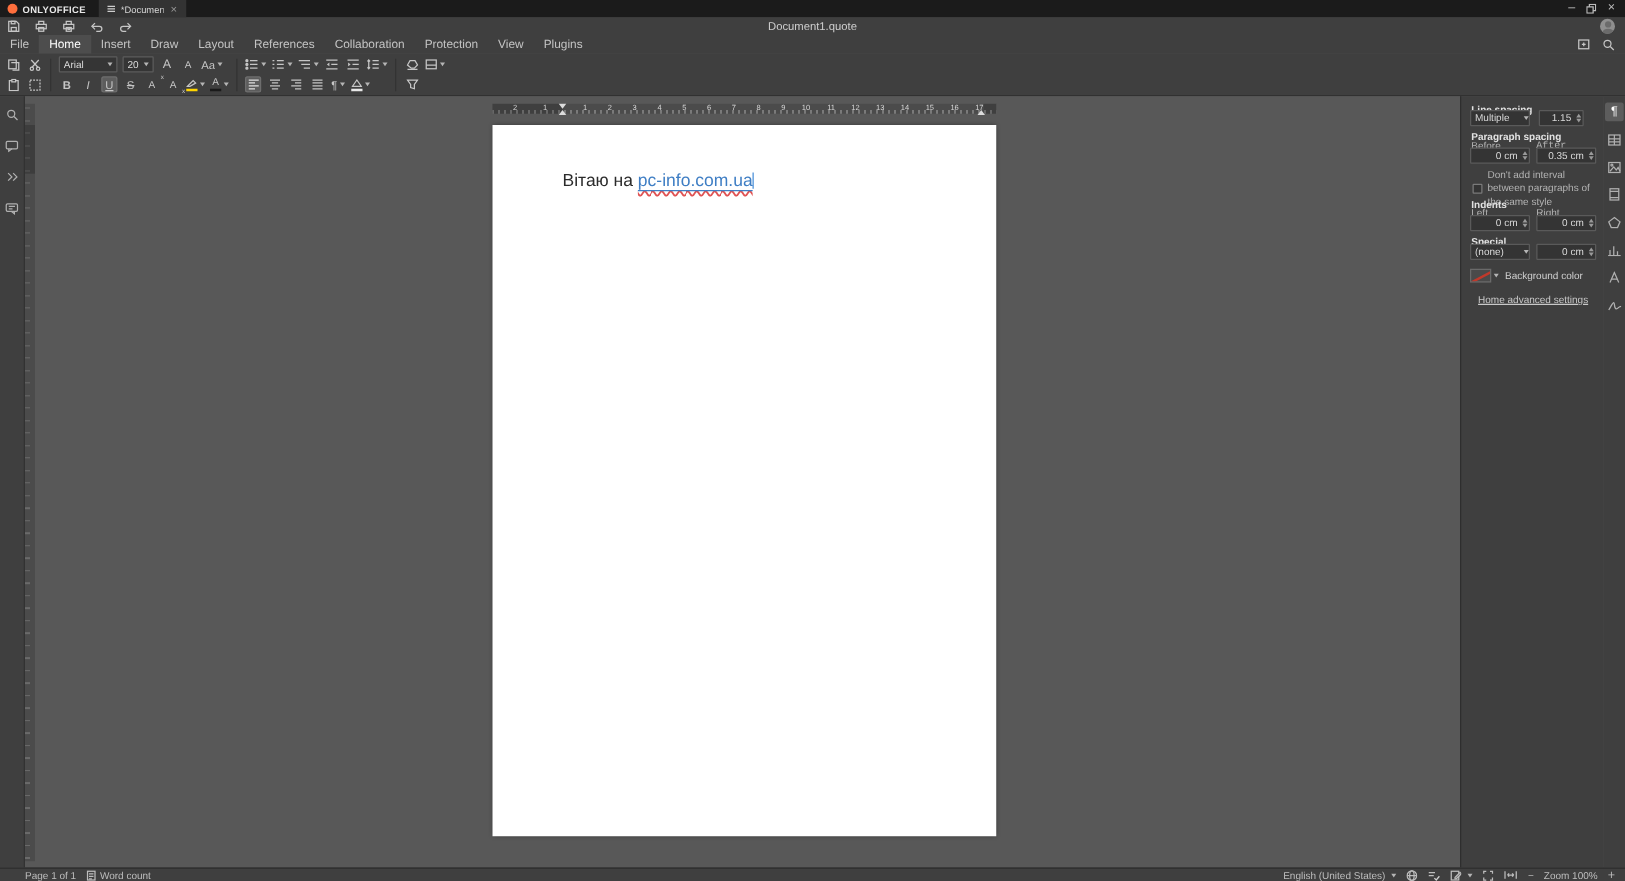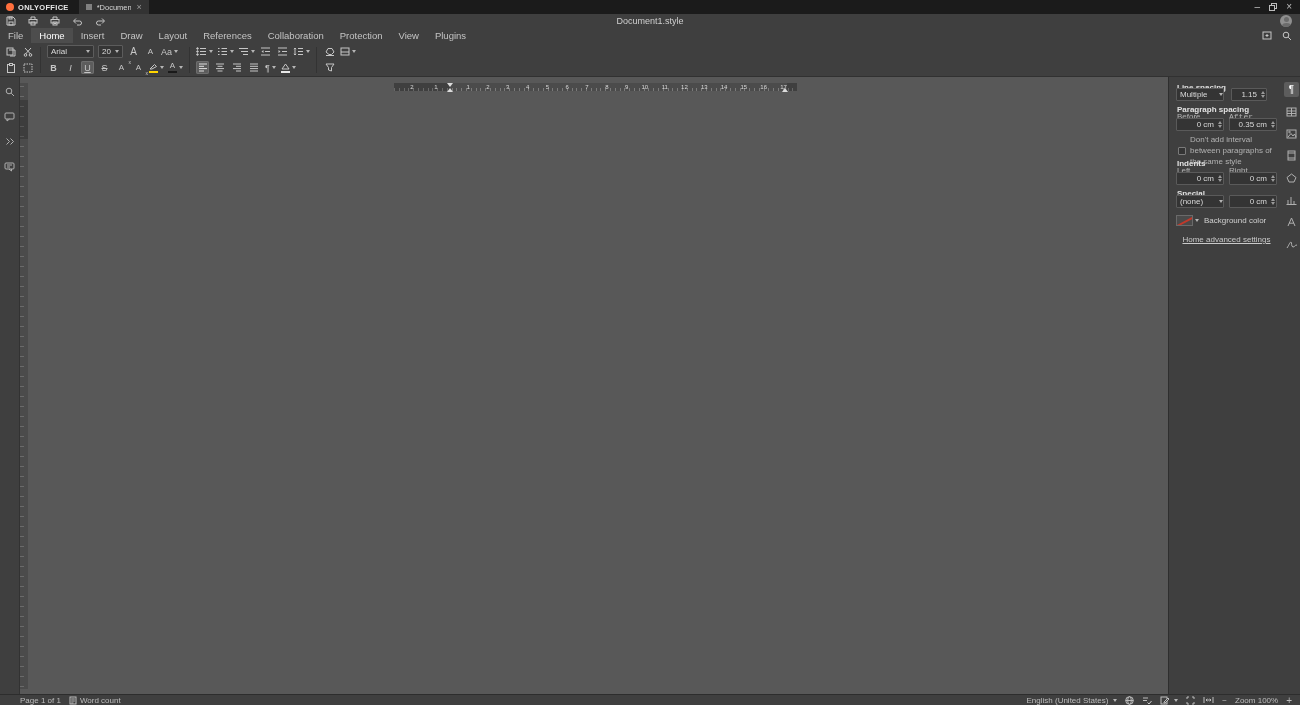--- a/index.html
+++ b/index.html
@@ -143,21 +143,21 @@
       <svg width="8" height="8" viewBox="0 0 8 8" fill="none" stroke="#bdbdbd" stroke-width="1">
           <rect x="2.5" y="0.5" width="5" height="5"></rect>
           <rect x="0.5" y="2.5" width="5" height="5" fill="#1b1b1b"></rect>
         </svg>
     </span>
     <span>×</span>
   </div>
 </div>
 
 <div id="quickrow">
-  <div id="doc-title">Document1.style</div>
+  <div id="doc-title">Document1.quote</div>
   <div class="qa-icons">
     <span class="qa-btn">
       <svg width="10" height="10" viewBox="0 0 10 10" fill="none" stroke="#c6c6c6" stroke-width="1">
           <path d="M1 1h6l2 2v6H1z"></path>
           <rect x="3" y="6" width="4" height="3"></rect>
           <rect x="3" y="1" width="3" height="2"></rect>
         </svg>
     </span>
     <span class="qa-btn">
       <svg width="10" height="10" viewBox="0 0 10 10" fill="none" stroke="#c6c6c6" stroke-width="1">
@@ -523,20 +523,25 @@
         <span>14</span>
         <span>15</span>
         <span>16</span>
         <span>17</span>
     </div>
     <i class="marker mk-first"></i>
     <i class="marker mk-left"></i>
     <i class="marker mk-right"></i>
   </div>
 
+  <div id="page">
+    <div id="doc-line">
+      <span>Вітаю на </span><span class="doc-link-wrap"><span class="doc-link">pc-info.com.ua</span></span><span id="caret"></span>
+    </div>
+  </div>
 </div>
 
 <div id="rightpanel">
   <div class="pn-row pn-label" style="left:8px; top:6px;">Line spacing</div>
   <div class="pn-row" style="left:7px; top:11px;">
     <span class="input" style="width:48px;">
       <span class="valL">Multiple</span>
         <i class="chev"></i>
     </span>
   </div>

